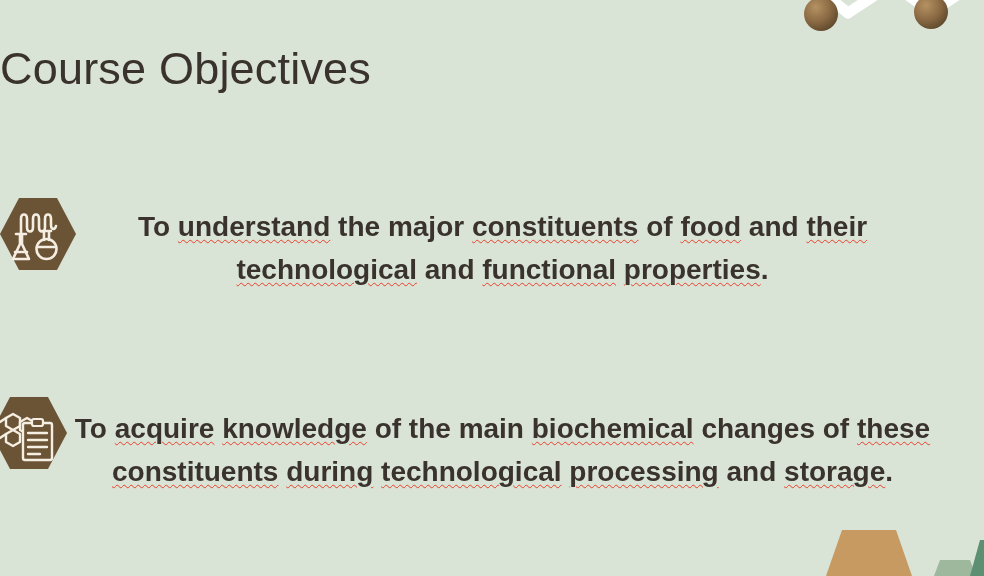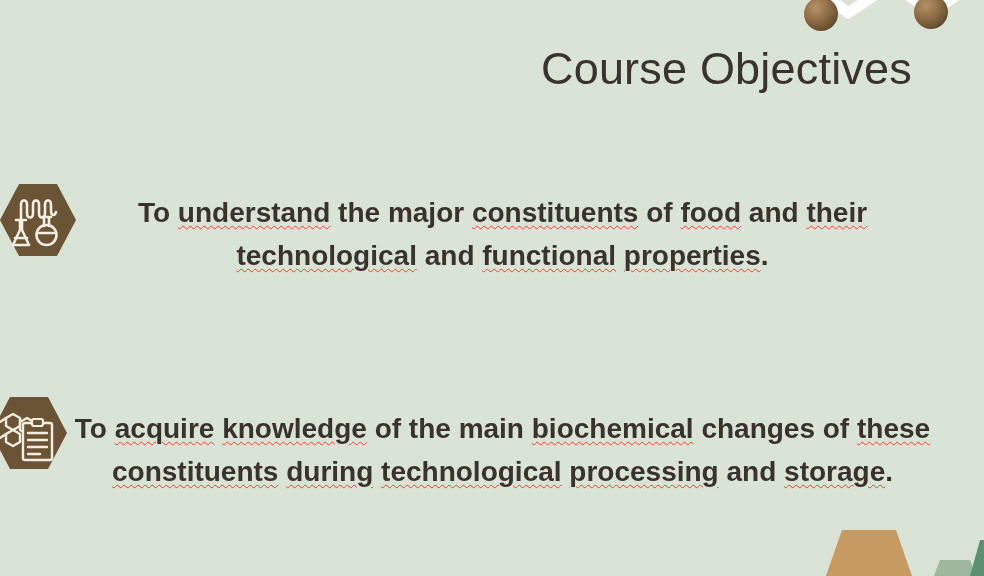--- a/index.html
+++ b/index.html
@@ -40,35 +40,35 @@
     height: 60px;
     pointer-events: none;
   }
 
   
   .title {
     position: absolute;
     top: 44px;
     left: 0;
     width: 912px;
-    text-align: right;
+    text-align: left;
     font-size: 45px;
     line-height: 1.1;
     font-weight: 400;
     letter-spacing: 0.2px;
     color: #3a322c;
     font-family: "Liberation Sans", sans-serif;
   }
 
   
   .bullet {
     position: absolute;
     display: block;
   }
-  .bullet-1 { top: 183px; left: 0; width: 984px; height: 115px; }
+  .bullet-1 { top: 197px; left: 0; width: 984px; height: 115px; }
   .bullet-2 { top: 396px; left: 0; width: 824px; height: 150px; }
 
   .hex-badge {
     position: absolute;
     top: 0;
     width: 78px;
     height: 74px;
   }
   .bullet-1 .hex-badge { left: -1px; top: 0; }
   .bullet-2 .hex-badge { left: -10px; top: 0; }

